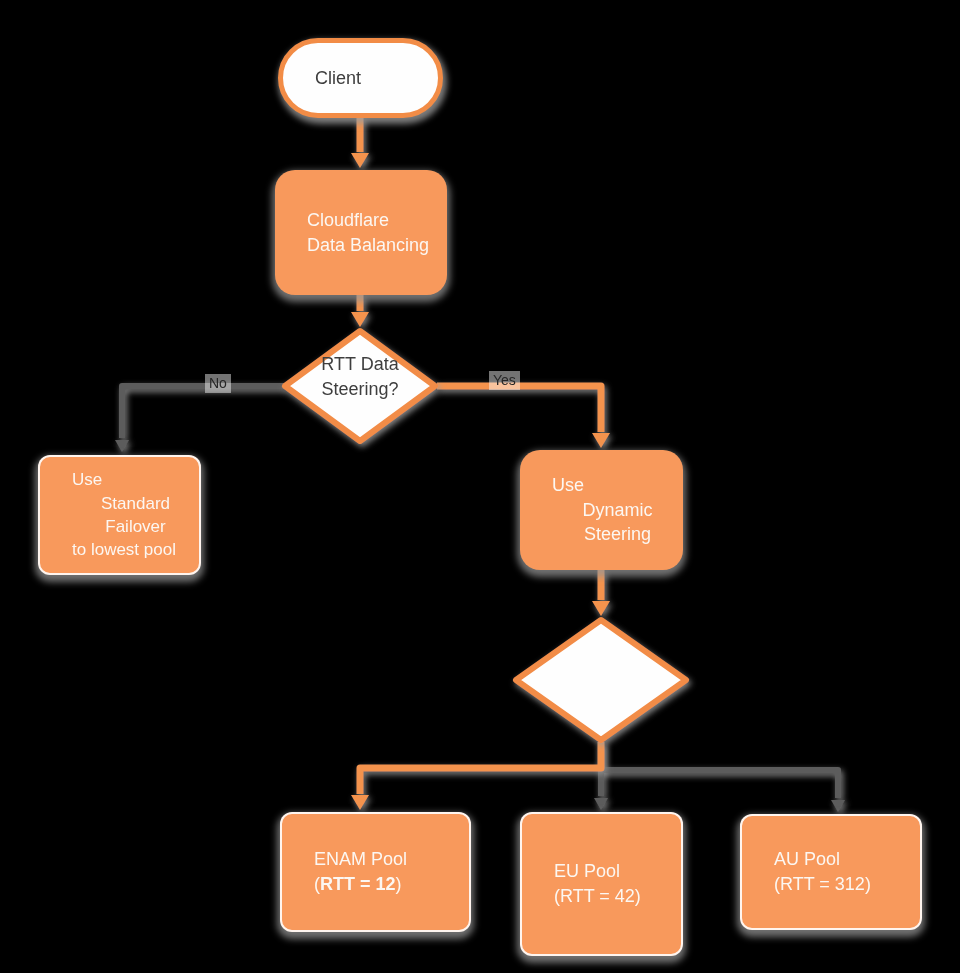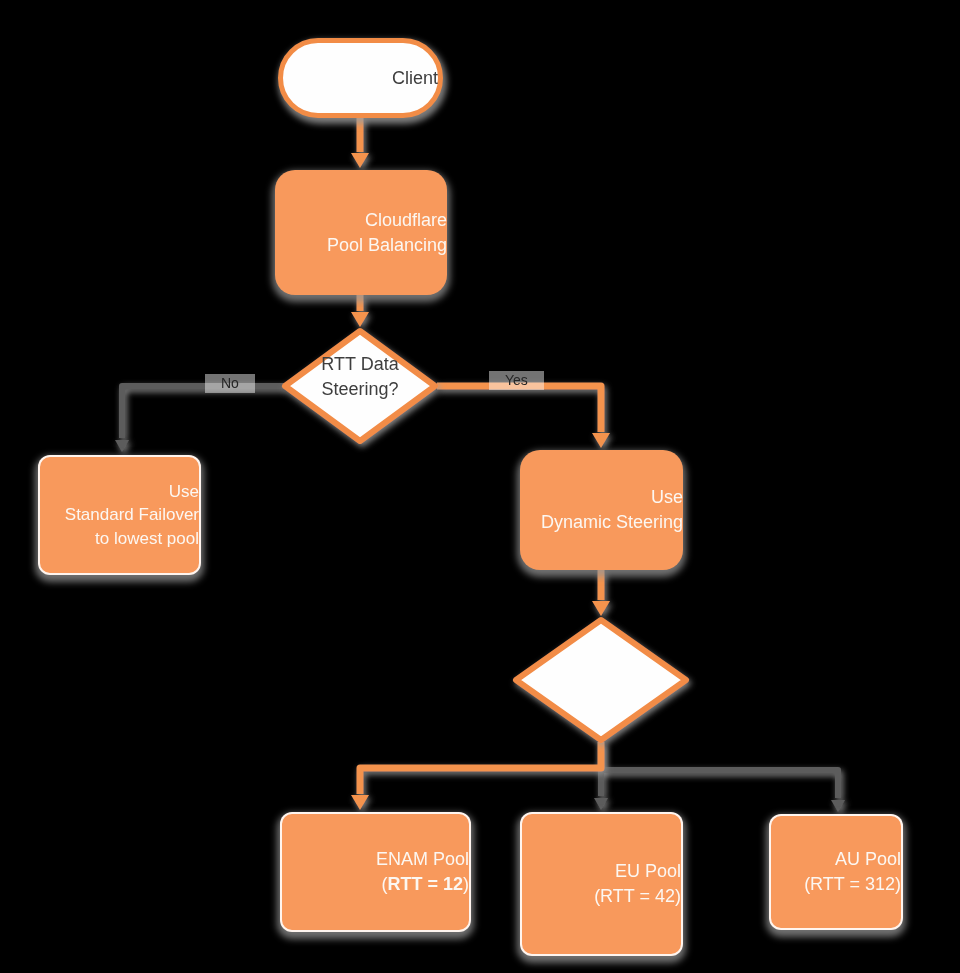--- a/index.html
+++ b/index.html
@@ -20,39 +20,39 @@
   }
   svg.edge-layer{position:absolute;left:0;top:0;width:960px;height:973px;}
   .edge-gray{fill:none;stroke:var(--connector-gray);stroke-width:6;stroke-linejoin:round;stroke-linecap:butt;}
   .edge-orange{fill:none;stroke:var(--connector-orange);stroke-width:7;stroke-linejoin:round;stroke-linecap:butt;}
   .arrow-gray{fill:var(--connector-gray);stroke:none;}
   .arrow-orange{fill:var(--connector-orange);stroke:none;}
   .diamond-shape{fill:#FEFEFE;stroke:var(--node-stroke);stroke-width:6;stroke-linejoin:round;}
 
   .node{
     position:absolute;box-sizing:border-box;
-    display:flex;flex-direction:column;align-items:flex-end;justify-content:center;
-    text-align:center;font-size:18px;line-height:1.38;
+    display:flex;flex-direction:column;align-items:flex-start;justify-content:center;
+    text-align:center;font-size:18px;line-height:1.38;padding-left:32px;
   }
   .stadium{
     background:#FEFEFE;border:5px solid var(--node-stroke);border-radius:44px;
     color:var(--text-dark);
     box-shadow:2px 4px 6px 2px rgba(155,155,155,0.8);
   }
   .box{
     background:var(--node-fill);color:var(--text-light);border-radius:20px;
     box-shadow:0 4px 7px 3px rgba(150,150,150,0.75);
   }
   .pool{border-radius:12px;border:2px solid rgba(255,255,255,0.9);}
   .diamond-label{
     position:absolute;display:flex;flex-direction:column;align-items:center;justify-content:flex-start;
     color:var(--text-dark);text-align:center;font-size:18px;line-height:1.4;
   }
   .edge-label{
-    position:absolute;color:#262626;font-size:14px;padding:2px 16px;
+    position:absolute;color:#262626;font-size:14px;padding:2px 4px;
     background:rgba(255,255,255,0.45);line-height:1.1;
   }
   .line{display:block;}
   b{font-weight:bold;margin-top:36px;}
 </style>
 </head>
 <body>
 
 <div class="canvas">
 
@@ -90,21 +90,21 @@
       <polygon class="diamond-shape" points="601,620 686,680 601,740 516,680"></polygon>
     </g>
   </svg>
 
   <div class="node stadium" style="left:278px;top:38px;width:165px;height:80px">
     <span class="line">Client</span>
   </div>
 
   <div class="node box" style="left:275px;top:170px;width:172px;height:125px">
     <span class="line">Cloudflare</span>
-    <span class="line">Pool Balancing</span>
+    <span class="line">Data Balancing</span>
   </div>
 
   <div class="diamond-label" style="left:288px;top:352px;width:144px;height:68px">
     <span class="line">RTT Data</span>
     <span class="line">Steering?</span>
   </div>
 
   <div class="edge-label" style="left:205px;top:374px">No</div>
   <div class="edge-label" style="left:489px;top:371px">Yes</div>
 
@@ -123,18 +123,18 @@
   <div class="node box pool" style="left:280px;top:812px;width:191px;height:120px">
     <span class="line">ENAM Pool</span>
     <span class="line"><span>(</span><b>RTT = 12</b><span>)</span></span>
   </div>
 
   <div class="node box pool" style="left:520px;top:812px;width:163px;height:144px">
     <span class="line">EU Pool</span>
     <span class="line">(RTT = 42)</span>
   </div>
 
-  <div class="node box pool" style="left:769px;top:814px;width:134px;height:116px">
+  <div class="node box pool" style="left:740px;top:814px;width:182px;height:116px">
     <span class="line">AU Pool</span>
     <span class="line">(RTT = 312)</span>
   </div>
 
 </div>
 
 </body></html>

